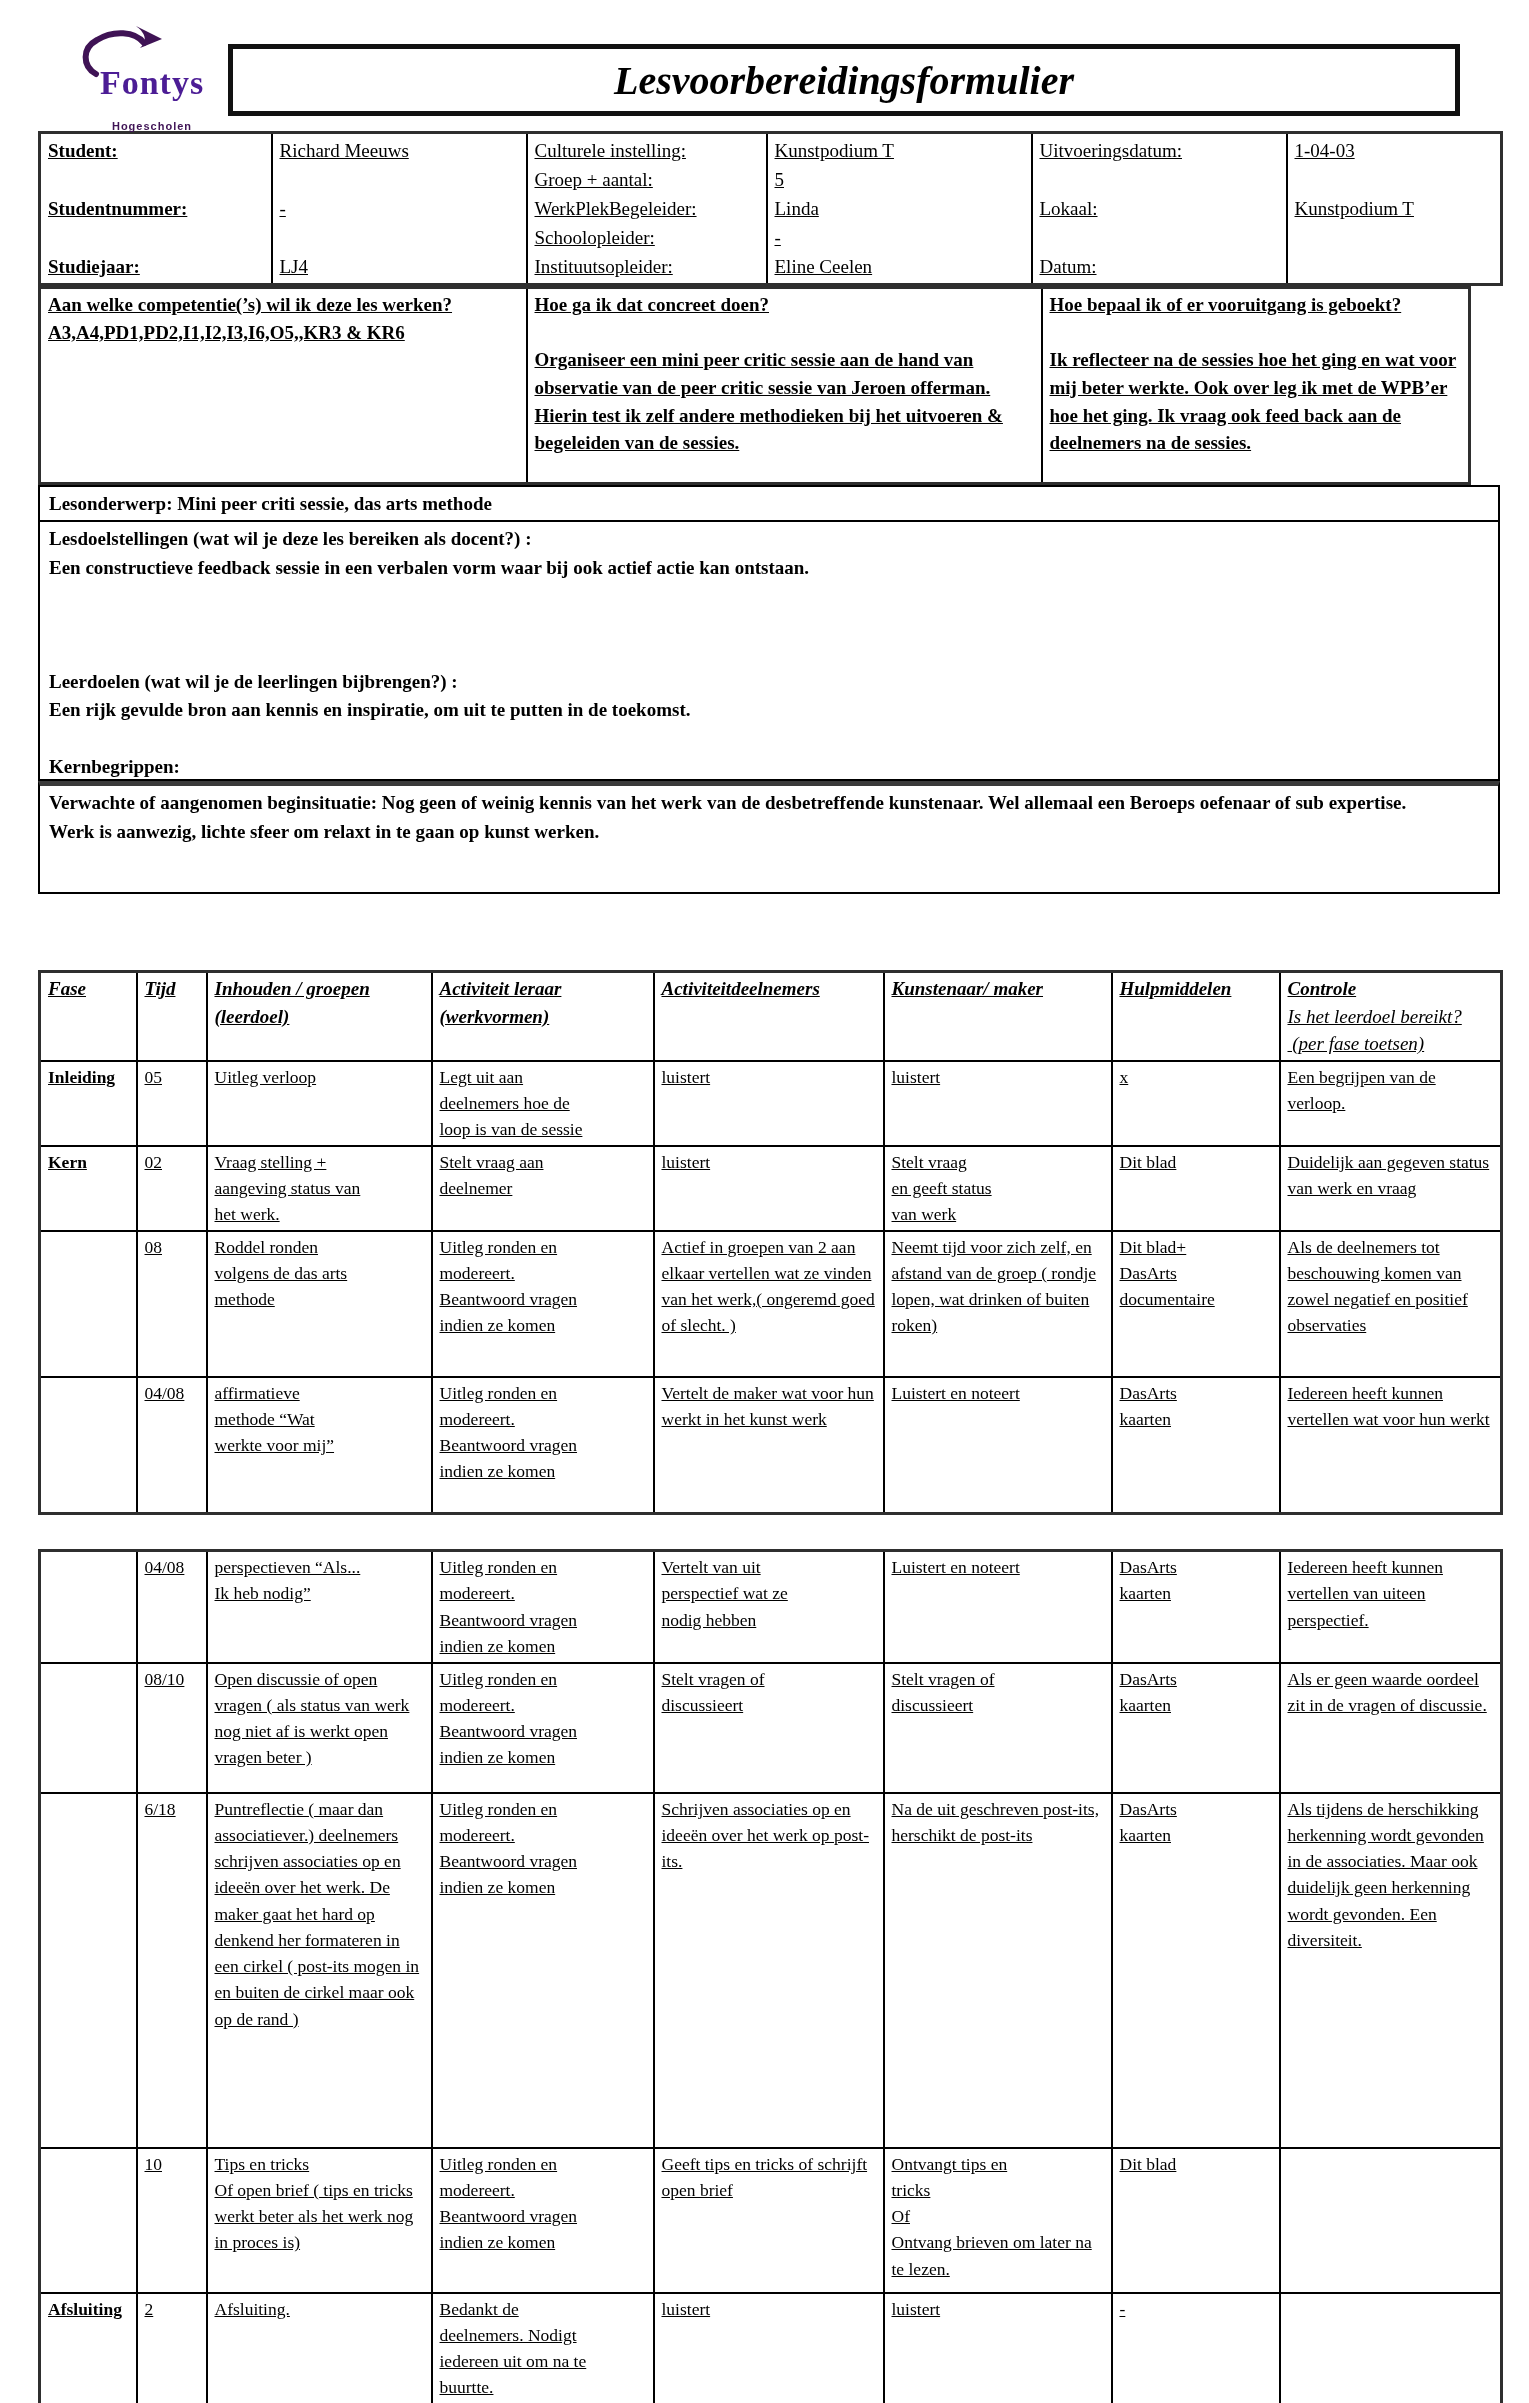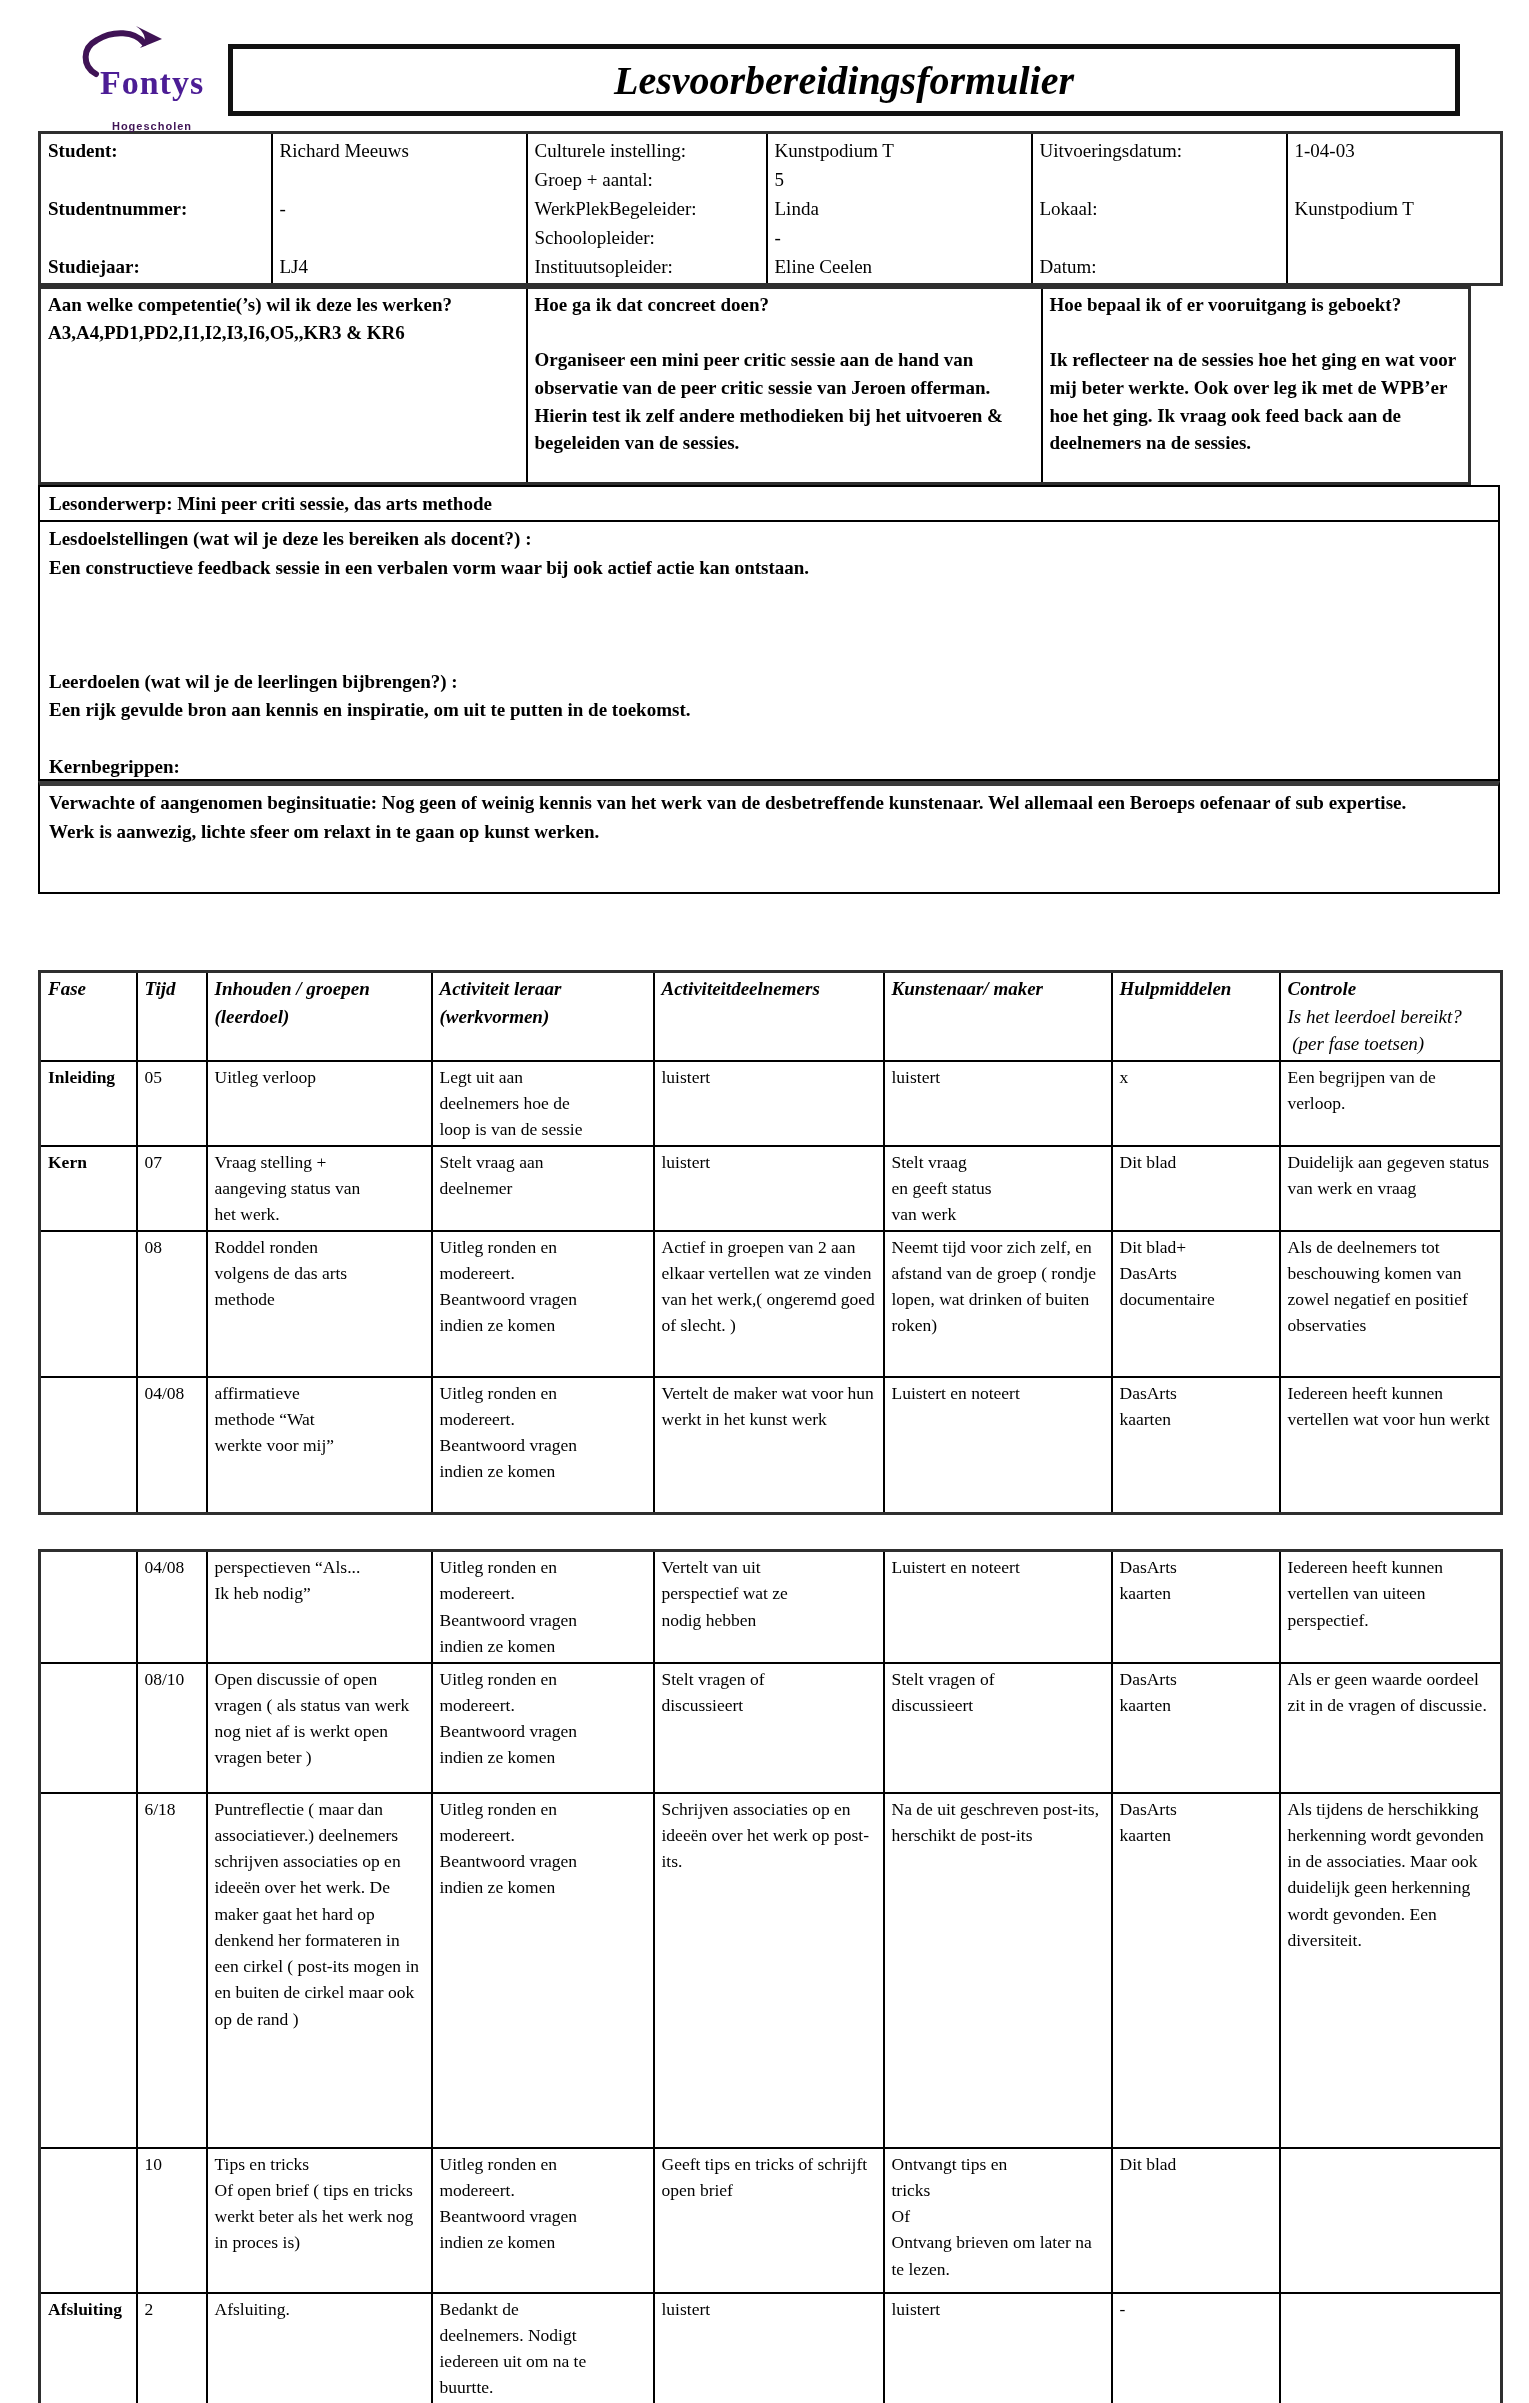--- a/index.html
+++ b/index.html
@@ -10,21 +10,21 @@
   .hdr{position:relative;height:131px;}
   .logo{position:absolute;left:62px;top:24px;width:180px;text-align:center;}
   .logo svg{display:block;margin:0 auto -16px 18px;}
   .logo-word{font-family:"Liberation Serif",serif;font-weight:bold;font-size:34px;color:#4c1d95;letter-spacing:1px;line-height:1;}
   .logo-sub{font-family:"Liberation Sans",sans-serif;font-weight:bold;font-size:11px;color:#3f1355;letter-spacing:1px;margin-top:20px;}
   .titlebox{position:absolute;left:228px;top:44px;width:1232px;height:72px;border:5px solid #111;
             box-sizing:border-box;display:flex;align-items:center;justify-content:center;}
   .titlebox .t{font-size:40px;font-weight:bold;font-style:italic;}
 
   
-  table{border-collapse:collapse;table-layout:fixed;margin-left:38px;background:#fff;}
+  table{border-collapse:collapse;table-layout:fixed;margin-left:38px;background:#fff;text-decoration:underline;}
   td,th{border:2px solid #000;vertical-align:top;padding:2px 7px;white-space:pre-line;
         font-size:17.5px;line-height:1.5;text-align:left;font-weight:normal;overflow:hidden;}
   .outer{border:3px solid #2f2f2f;}
 
   
   .info td{font-size:19px;line-height:1.53;}
   .info .lbl{font-weight:bold;}
 
   
   .comp td{font-size:19px;line-height:1.45;font-weight:bold;height:189px;}
@@ -174,21 +174,21 @@
       <td>Legt uit aan
 deelnemers hoe de
 loop is van de sessie</td>
       <td>luistert</td>
       <td>luistert</td>
       <td>x</td>
       <td>Een begrijpen van de verloop.</td>
     </tr>
     <tr style="height:85px">
       <td>Kern</td>
-      <td>07</td>
+      <td>02</td>
       <td>Vraag stelling +
 aangeving status van
 het werk.</td>
       <td>Stelt vraag aan
 deelnemer</td>
       <td>luistert</td>
       <td>Stelt vraag
 en geeft status
 van werk</td>
       <td>Dit blad</td>

